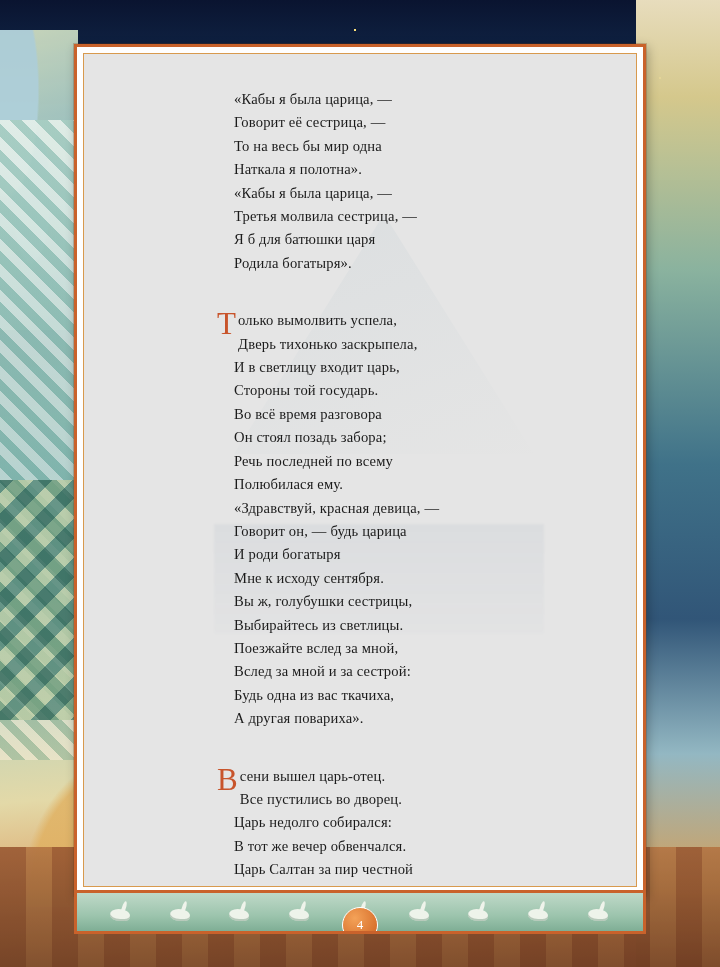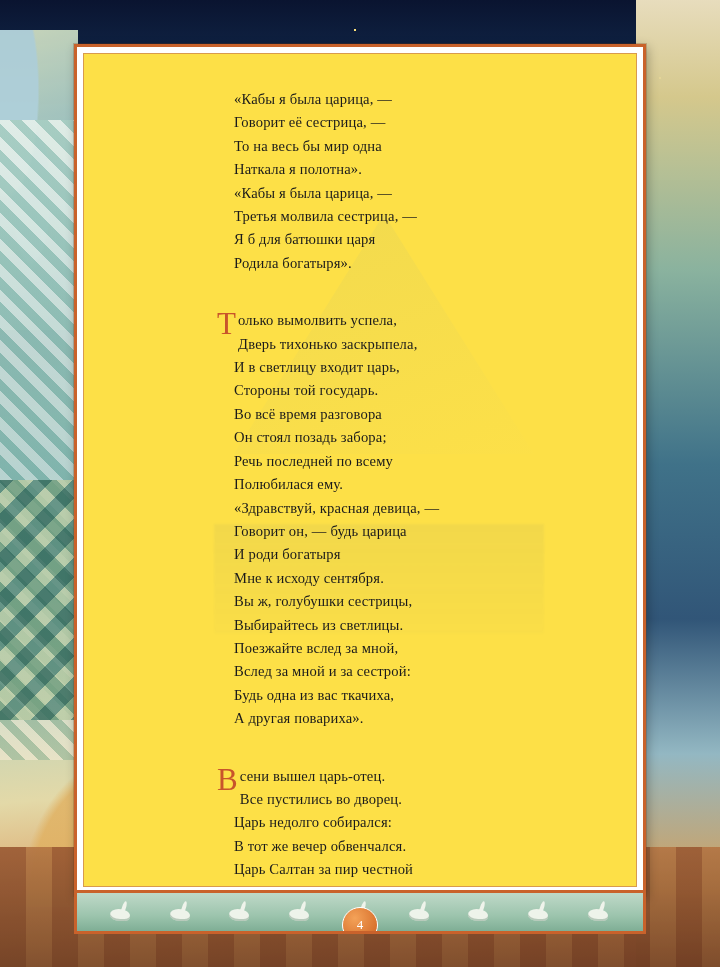--- a/index.html
+++ b/index.html
@@ -109,21 +109,21 @@
     height: 852px;
     background: #ffffff;
     border: 3px solid #c9622b;
     box-shadow: 0 0 0 1px rgba(120,60,20,.25), 2px 3px 10px rgba(0,0,0,.28);
     box-sizing: border-box;
   }
   .sheet-inner {
     position: absolute;
     inset: 6px;
     border: 1px solid #d89a4e;
-    background: #fde047;
+    background: #e5e5e5;
     box-sizing: border-box;
     overflow: hidden;
   }
 
   
   .ghost {
     position: absolute;
     pointer-events: none;
     opacity: .10;
   }

